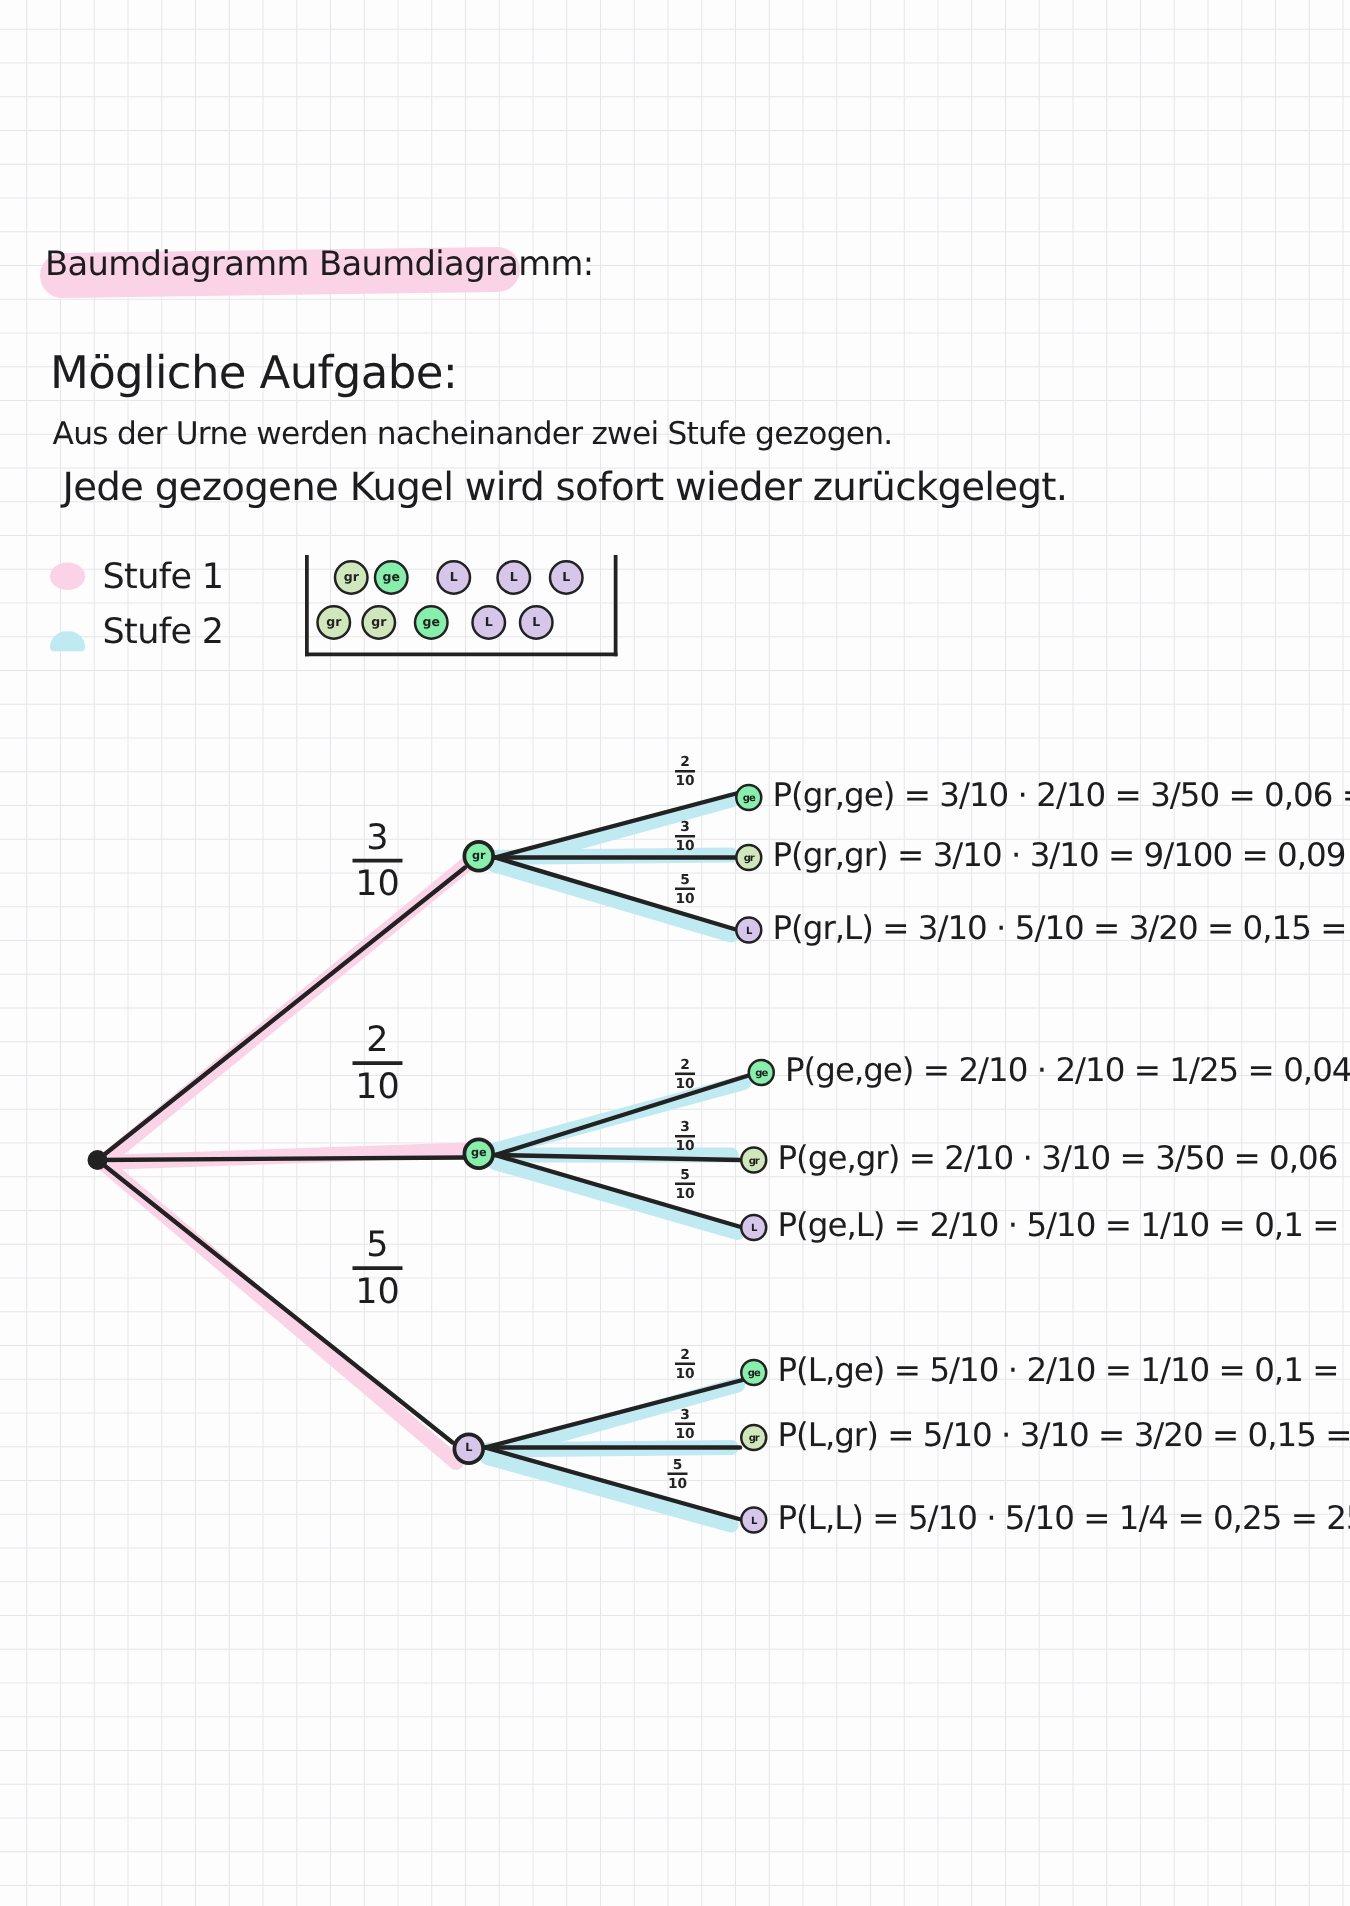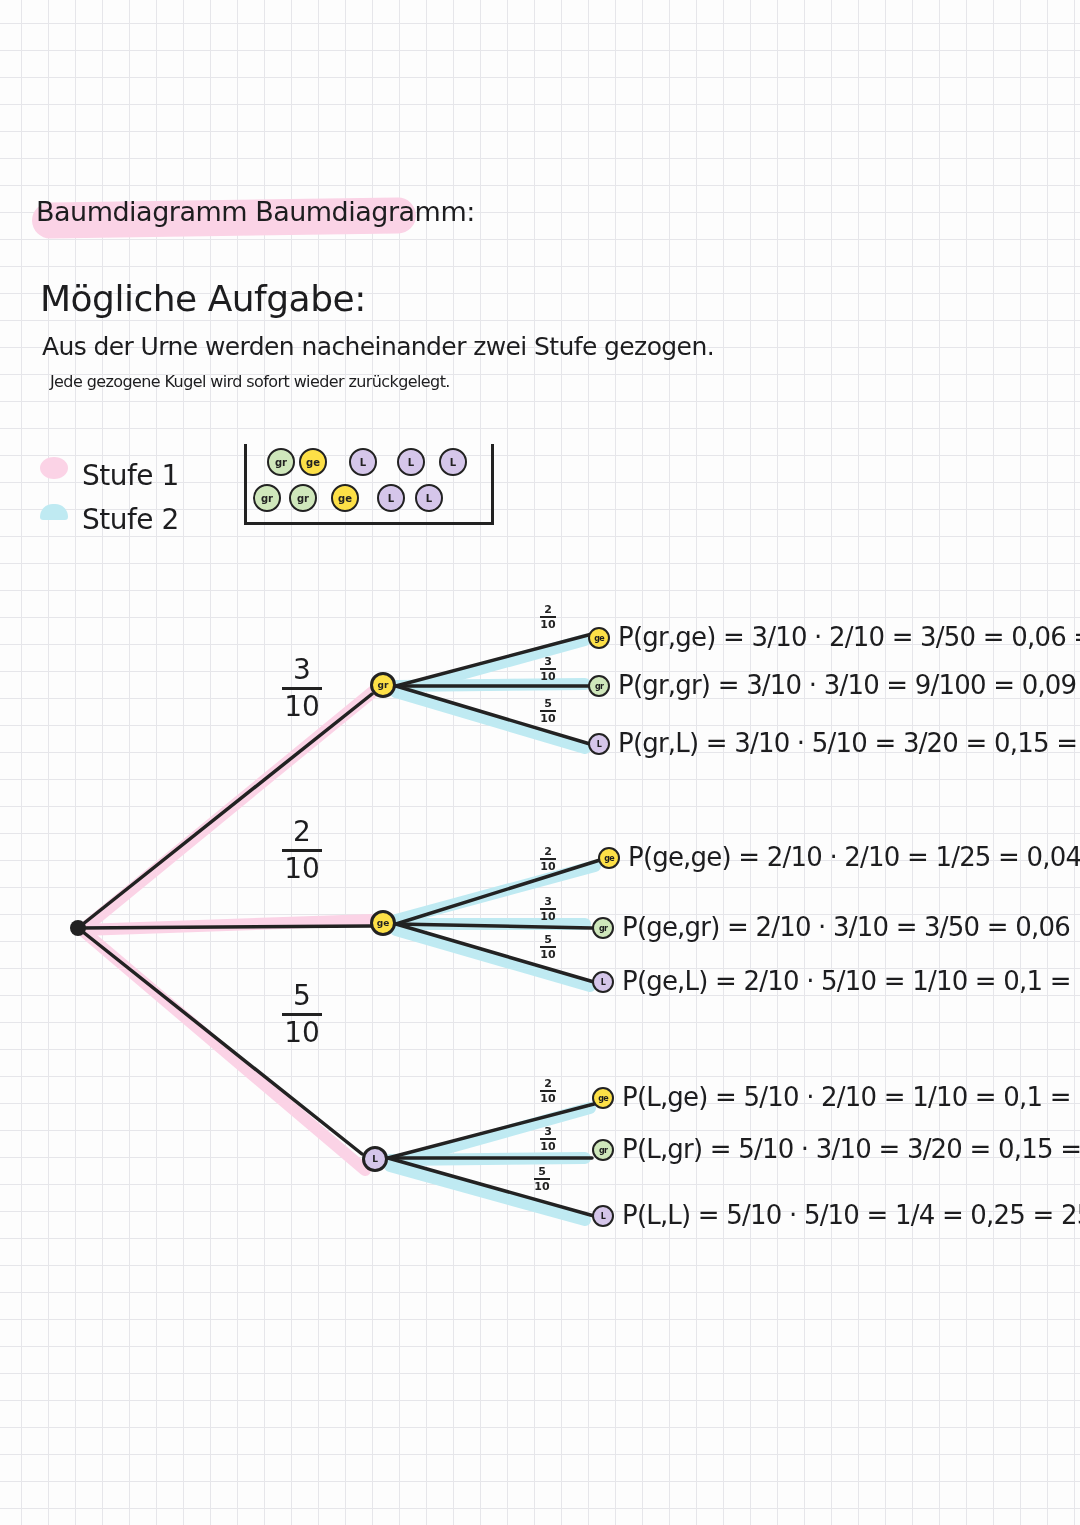--- a/index.html
+++ b/index.html
@@ -16,35 +16,35 @@
   }
   .hand { font-family:"DejaVu Sans", sans-serif; color:#1d1d1f; }
   .title-wrap { position:absolute; left:30px; top:196px; }
   .title-hl {
     position:absolute; left:2px; top:4px; width:384px; height:36px;
     background:#fbd3e6; border-radius:18px; transform:rotate(-0.8deg);
   }
   .title { position:relative; font-size:27px; letter-spacing:-0.5px; padding-left:6px; }
   .subtitle { position:absolute; left:40px; top:278px; font-size:36px; letter-spacing:-0.5px; }
   .task1 { position:absolute; left:42px; top:332px; font-size:25px; letter-spacing:-0.6px; }
-  .task2 { position:absolute; left:50px; top:372px; font-size:16px; letter-spacing:-0.6px; }
+  .task2 { position:absolute; left:50px; top:372px; font-size:31px; letter-spacing:-0.6px; }
   .legend-item { position:absolute; left:40px; display:flex; align-items:center; gap:14px; }
   .legend-dot { width:28px; height:22px; border-radius:50%; }
-  .legend-label { font-size:28px; letter-spacing:-0.5px;margin-top:15px; }
+  .legend-label { font-size:28px; letter-spacing:-0.5px; }
   .urn {
     position:absolute; left:244px; top:444px; width:244px; height:78px;
     border-left:3px solid #222; border-right:3px solid #222; border-bottom:3px solid #222;
   }
   .ball {
     position:absolute; width:28px; height:28px; border-radius:50%;
     border:2.5px solid #222; box-sizing:border-box;
     font-size:10px; font-weight:bold; display:flex; align-items:center; justify-content:center;
   }
   .gr { background:#cfe7bb; }
-  .ge { background:#fde047; }
+  .ge { background:#86efac; }
   .li { background:#d5c6ea; }
   svg.tree { position:absolute; left:0; top:0; }
   .frac {
     position:absolute; display:flex; flex-direction:column; align-items:center;
     font-size:28px; line-height:1;
   }
   .frac .bar { width:40px; height:3px; background:#222; margin:3px 0; }
   .sfrac {
     position:absolute; display:flex; flex-direction:column; align-items:center;
     font-size:11px; font-weight:bold; line-height:1;
@@ -73,21 +73,21 @@
 </div>
 
 <div class="subtitle hand">Mögliche Aufgabe:</div>
 <div class="task1 hand">Aus der Urne werden nacheinander zwei Stufe gezogen.</div>
 <div class="task2 hand">Jede gezogene Kugel wird sofort wieder zurückgelegt.</div>
 
 <div class="legend-item" style="top:444px;">
   <div class="legend-dot" style="background:#fbd3e6;"></div>
   <span class="legend-label hand">Stufe 1</span>
 </div>
-<div class="legend-item" style="top:488px;">
+<div class="legend-item" style="top:488px;align-items:flex-end;">
   <div class="legend-dot" style="background:#bfeaf2; height:16px; border-radius:16px 16px 4px 4px;"></div>
   <span class="legend-label hand">Stufe 2</span>
 </div>
 
 <div class="urn">
   <div class="ball gr" style="left:20px; top:4px;">gr</div>
   <div class="ball ge" style="left:52px; top:4px;">ge</div>
   <div class="ball li" style="left:102px; top:4px;">L</div>
   <div class="ball li" style="left:150px; top:4px;">L</div>
   <div class="ball li" style="left:192px; top:4px;">L</div>

